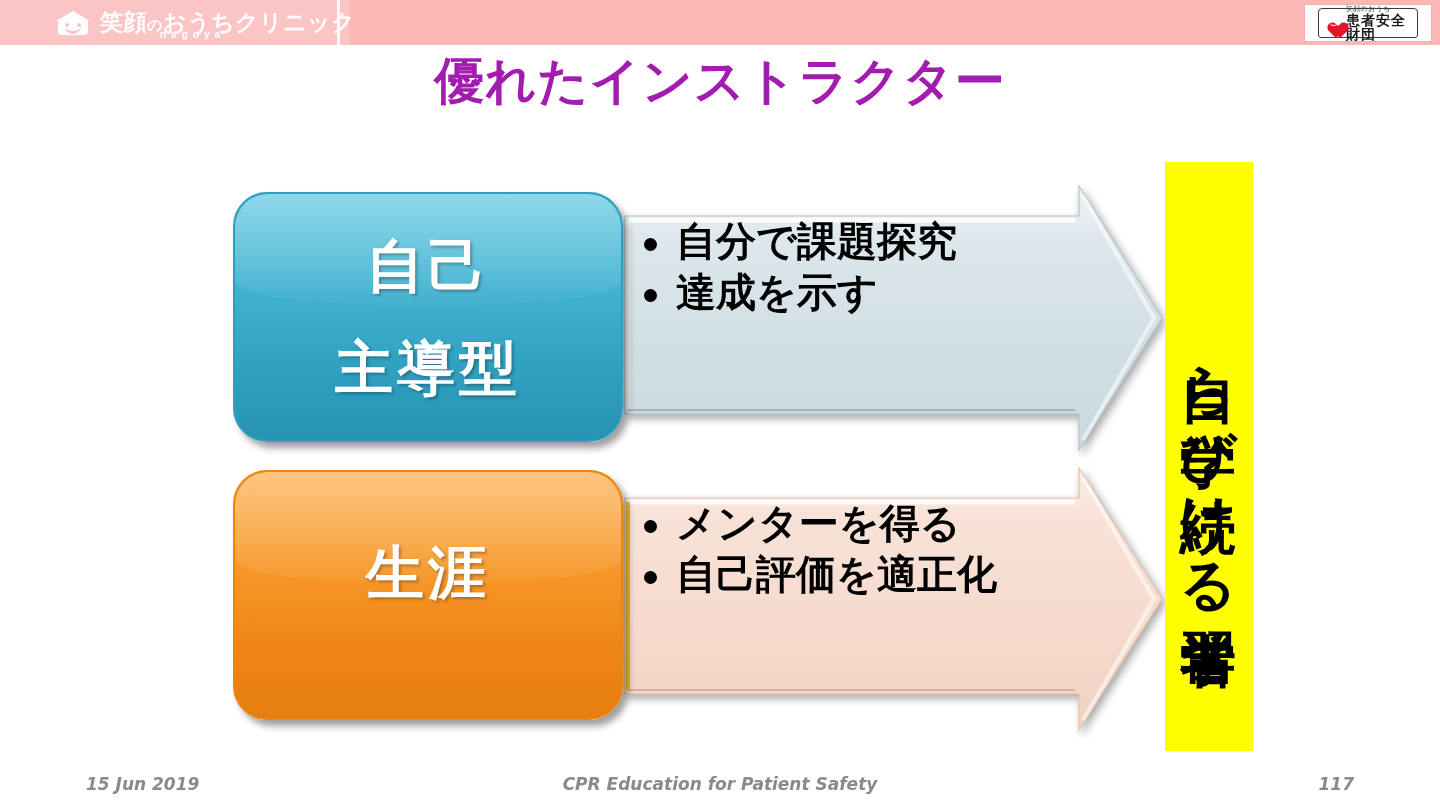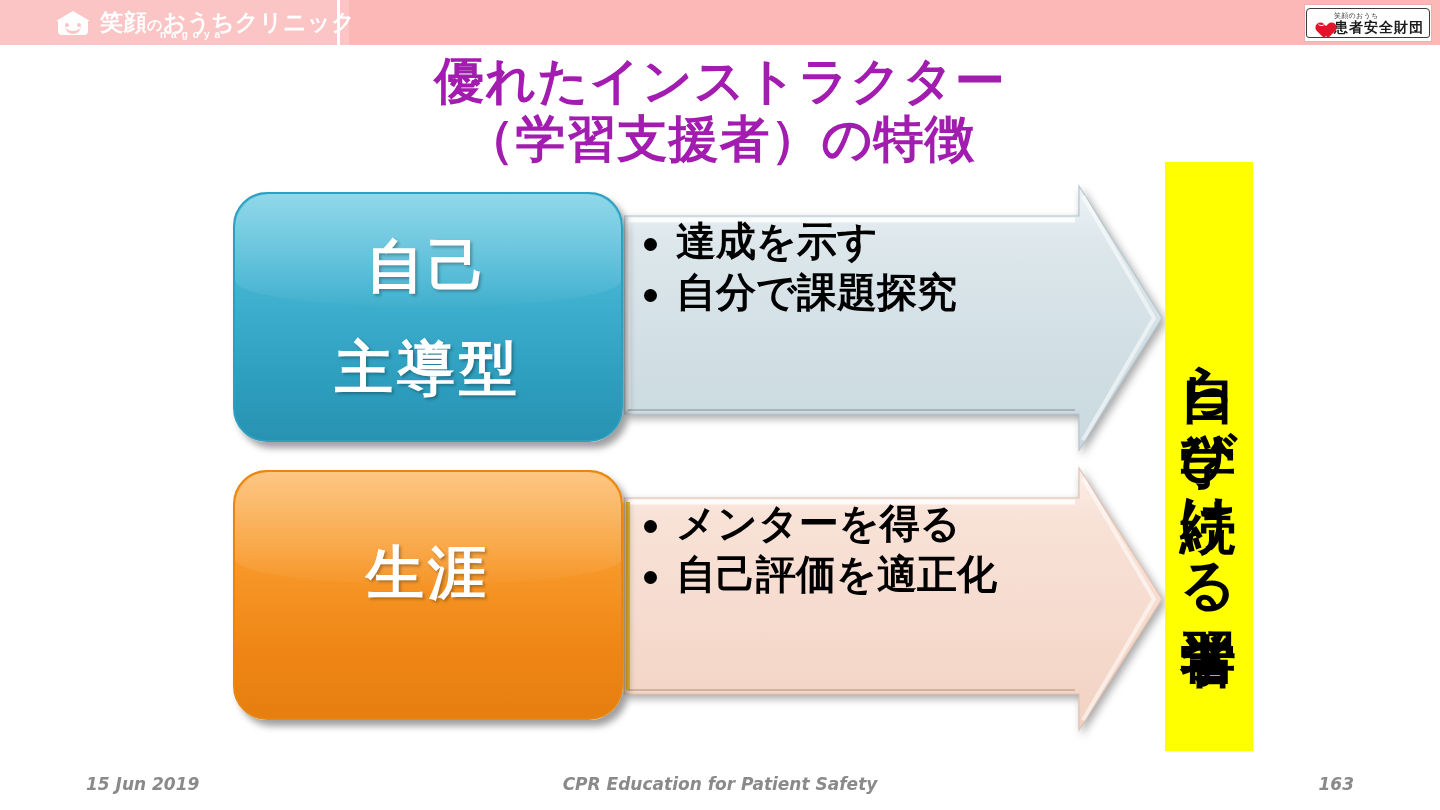--- a/index.html
+++ b/index.html
@@ -58,21 +58,21 @@
     color: #ffffff; font-size: 10px; letter-spacing: 5px; font-weight: 700;
   }
 
   
   .foundation-logo {
     position: absolute; right: 8px; top: 4px; width: 128px; height: 38px;
     background: #ffffff; border: 1px solid #f0aeae;
     display: flex; align-items: center; justify-content: center;
   }
   .foundation-inner {
-    position: relative; width: 124px; height: 30px;
+    position: relative; width: 100px; height: 30px;
     border: 1.6px solid #3b3b3b; border-radius: 4px 4px 3px 3px;
     display: flex; align-items: center; padding-left: 4px;
     background: #fff;
   }
   .heart {
     position: relative; width: 20px; height: 18px; flex: 0 0 auto; margin-right: 3px;
   }
   .heart::before, .heart::after {
     content: ""; position: absolute; top: 2px; width: 10px; height: 15px;
     background: #e3142a; border-radius: 10px 10px 0 0;
@@ -202,21 +202,20 @@
         <div class="found-texts">
           <div class="found-top">笑顔のおうち</div>
           <div class="found-main">患者安全財団</div>
         </div>
       </div>
     </div>
   </div>
 
   <div class="slide-title">
     <span class="l1">優れたインストラクター</span>
-    <span class="l2">（学習支援者）の特徴</span>
   </div>
 
   <div class="arrow" style="left:624px; top:184px; width:540px; height:268px;">
     <svg width="540" height="268" viewBox="0 0 540 268">
       <defs>
         <linearGradient id="ag1" x1="0" y1="0" x2="0" y2="1">
           <stop offset="0%" stop-color="#eef4f6"></stop>
           <stop offset="20%" stop-color="#dde7ec"></stop>
           <stop offset="55%" stop-color="#d3e0e5"></stop>
           <stop offset="100%" stop-color="#c9d9df"></stop>
@@ -225,22 +224,22 @@
       <polygon points="0,32 455,32 455,2 538,134 455,266 455,230 0,230" fill="url(#ag1)" stroke="#b7c7ce" stroke-width="1.2"></polygon>
       <polyline points="4,36 451,36" fill="none" stroke="#ffffff" stroke-width="5" opacity="0.85"></polyline>
       <polyline points="4,36 4,226" fill="none" stroke="#ffffff" stroke-width="5" opacity="0.6"></polyline>
       <polyline points="459,12 530,134 459,256" fill="none" stroke="#ffffff" stroke-width="4" opacity="0.55"></polyline>
       <polyline points="4,226 451,226" fill="none" stroke="#8d9ba1" stroke-width="2" opacity="0.6"></polyline>
     </svg>
   </div>
 
   <div class="arrow-text" style="left:636px; top:216px; width:420px;">
     <ul>
+      <li>自分で課題探究</li>
       <li>達成を示す</li>
-      <li>自分で課題探究</li>
     </ul>
   </div>
 
   <div class="rbox rbox-blue" style="left:233px; top:192px; width:390px; height:250px;">
     <div class="rbox-line">自己</div>
     <div class="rbox-gap"></div>
     <div class="rbox-line">主導型</div>
   </div>
 
   <div class="arrow" style="left:624px; top:466px; width:540px; height:266px;">
@@ -273,16 +272,16 @@
     <div class="rbox-gap"></div>
   </div>
 
   <div class="yellow-banner">
     <div class="vtext">自ら学び続ける学習者</div>
   </div>
 
   <div class="footer">
     <span class="date">15 Jun 2019</span>
     <span class="center">CPR Education for Patient Safety</span>
-    <span class="page">163</span>
+    <span class="page">117</span>
   </div>
 
 </div>
 
 </body></html>

